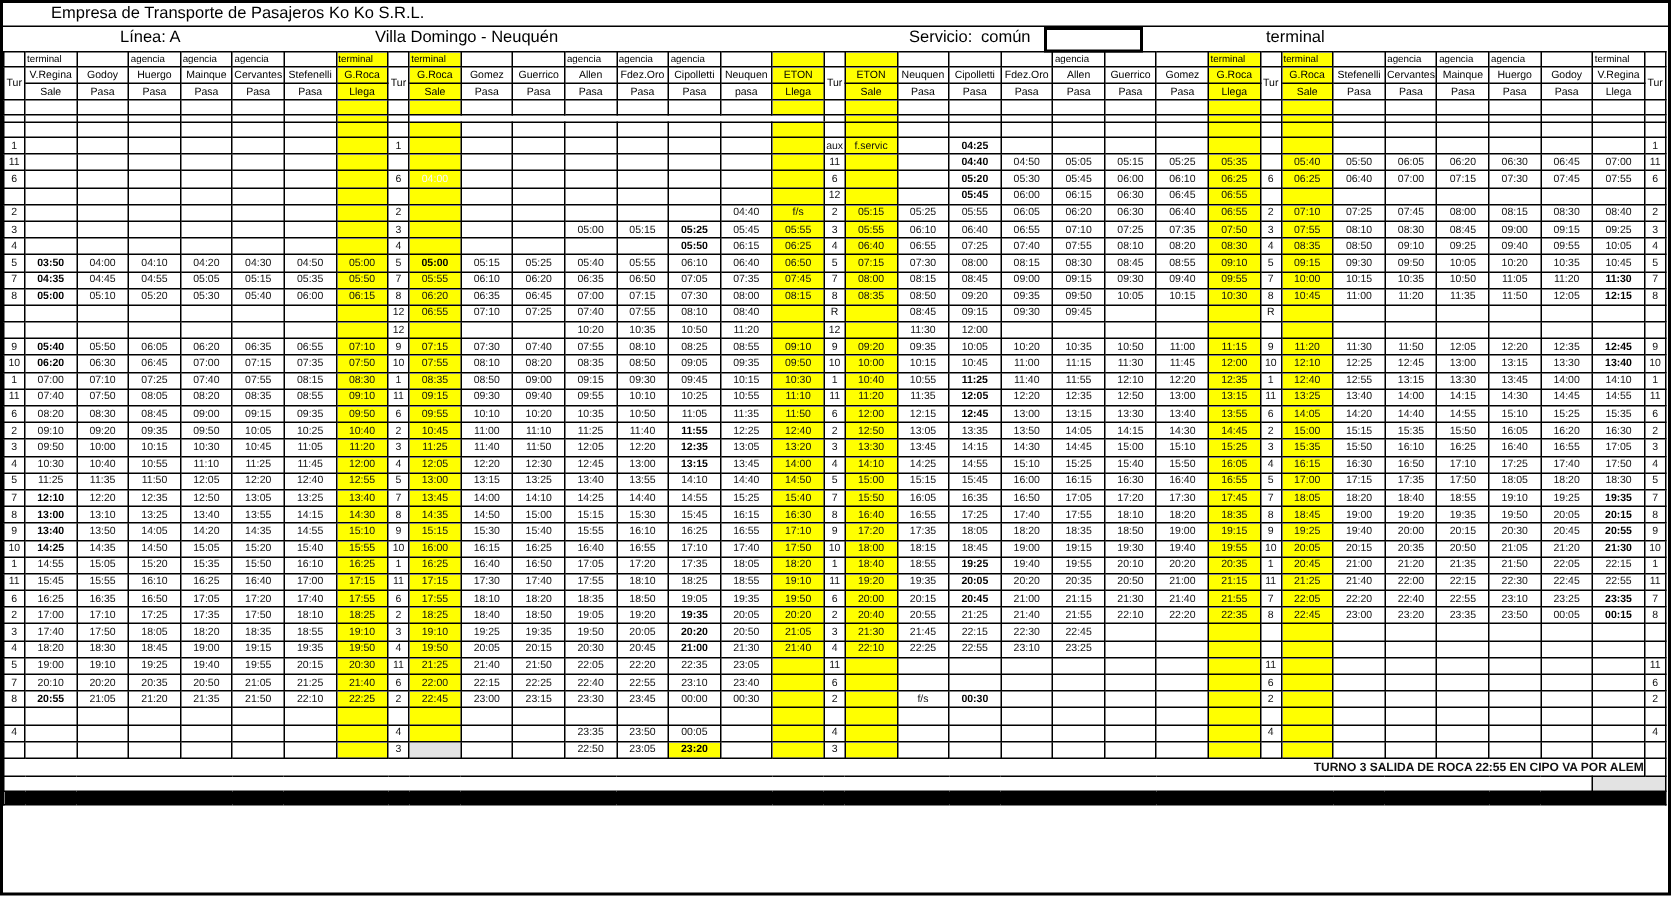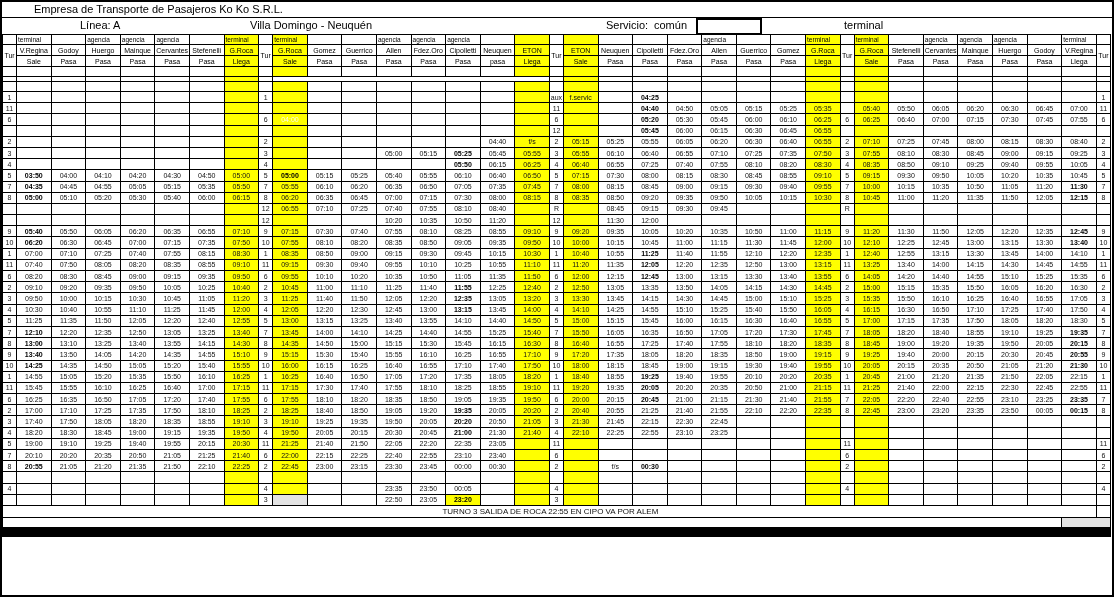--- a/index.html
+++ b/index.html
@@ -16,21 +16,21 @@
   th.g{font-size:6.5px;height:10px;text-align:left;padding-left:1px;}
   th.n,th.s{font-size:7px;height:11px;}
   th.t{font-size:7px;}
   td{font-size:7px;height:11.2px;color:#111;}
   .y{background:#ffff00;}
   .b{font-weight:700;color:#000;}
   .wt{color:#f7f7f7;}
   .grayc{background:#e3e3e3;}
   .merged{border-left:none;border-right:none;}
   tr.sp1 td{height:10px;} tr.sp2 td{height:5px;} tr.sp3 td{height:10px;}
-  td.note{text-align:center;font-size:8px;font-weight:400;padding-left:2px;height:12px;}
+  td.note{text-align:right;font-size:8px;font-weight:700;padding-left:2px;height:12px;}
   tr.empty-foot td{height:10px;}
   tr.blackbar td{background:#000;height:9px;}
 </style>
 </head>
 <body>
 
 <div class="sheet">
   <div class="titlebar">Empresa de Transporte de Pasajeros Ko Ko S.R.L.</div>
   <div class="meta-row">
     <span class="pos" style="left:78px">Línea: A</span>

